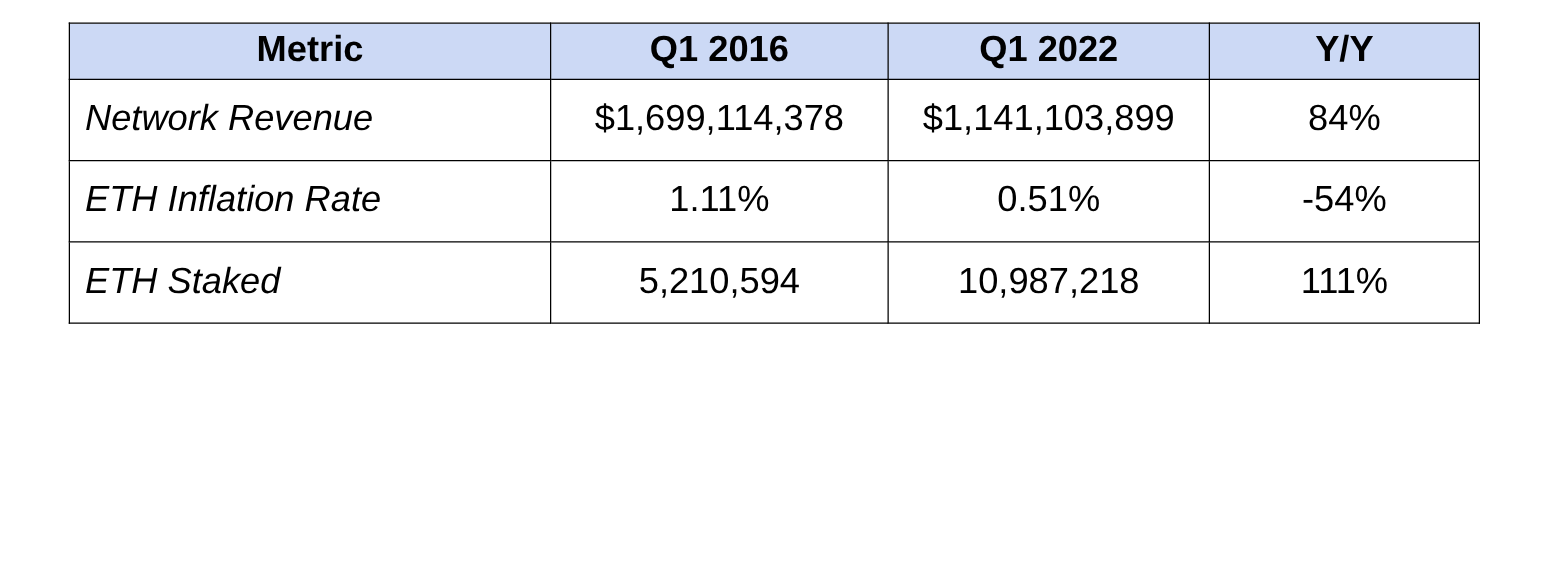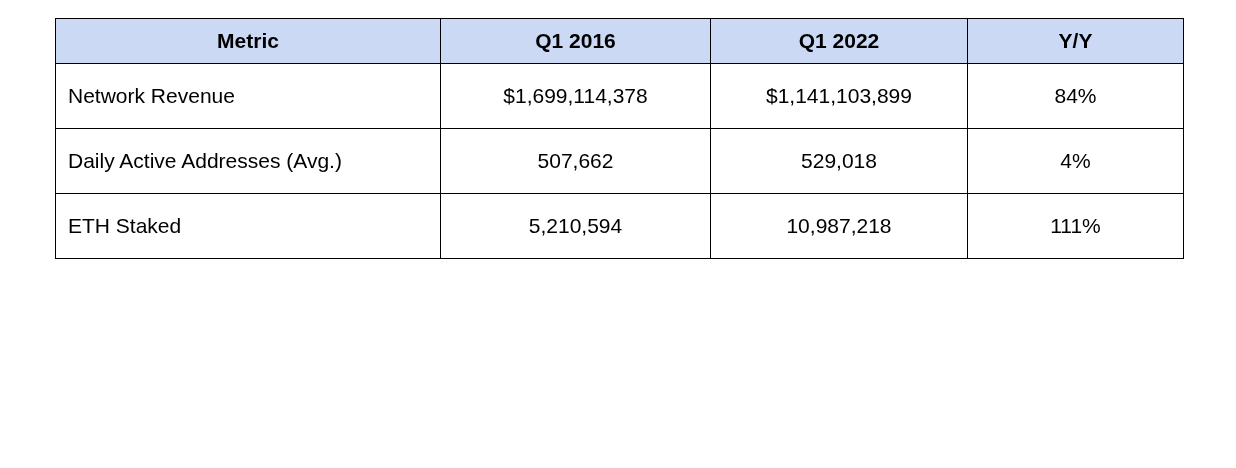--- a/index.html
+++ b/index.html
@@ -27,37 +27,38 @@
   }
   table.metrics col.c0 { width: 385px; }
   table.metrics col.c1 { width: 270px; }
   table.metrics col.c2 { width: 257px; }
   table.metrics col.c3 { width: 216px; }
 
   table.metrics th,
   table.metrics td {
     border: 1.6px solid #000000;
     padding: 0 12px;
-    font-size: 21px;
+    font-size: 29px;
     line-height: 1.15;
     vertical-align: middle;
   }
   table.metrics thead th {
     height: 44px;
     background: #ccd9f5;
     text-align: center;
     font-weight: bold;
     font-style: normal;
   }
   table.metrics tbody td {
     height: 64px;
     background: #ffffff;
   }
   td.metric-label {
     text-align: left;
+    font-style: italic;
     font-weight: normal;
   }
   td.num {
     text-align: center;
     font-style: normal;
   }
 </style>
 </head>
 <body>
 
@@ -78,24 +79,24 @@
       </tr>
     </thead>
     <tbody>
       <tr>
         <td class="metric-label">Network Revenue</td>
         <td class="num">$1,699,114,378</td>
         <td class="num">$1,141,103,899</td>
         <td class="num">84%</td>
       </tr>
       <tr>
-        <td class="metric-label">Daily Active Addresses (Avg.)</td>
-        <td class="num">507,662</td>
-        <td class="num">529,018</td>
-        <td class="num">4%</td>
+        <td class="metric-label">ETH Inflation Rate</td>
+        <td class="num">1.11%</td>
+        <td class="num">0.51%</td>
+        <td class="num">-54%</td>
       </tr>
       <tr>
         <td class="metric-label">ETH Staked</td>
         <td class="num">5,210,594</td>
         <td class="num">10,987,218</td>
         <td class="num">111%</td>
       </tr>
     </tbody>
   </table>
 </div>

